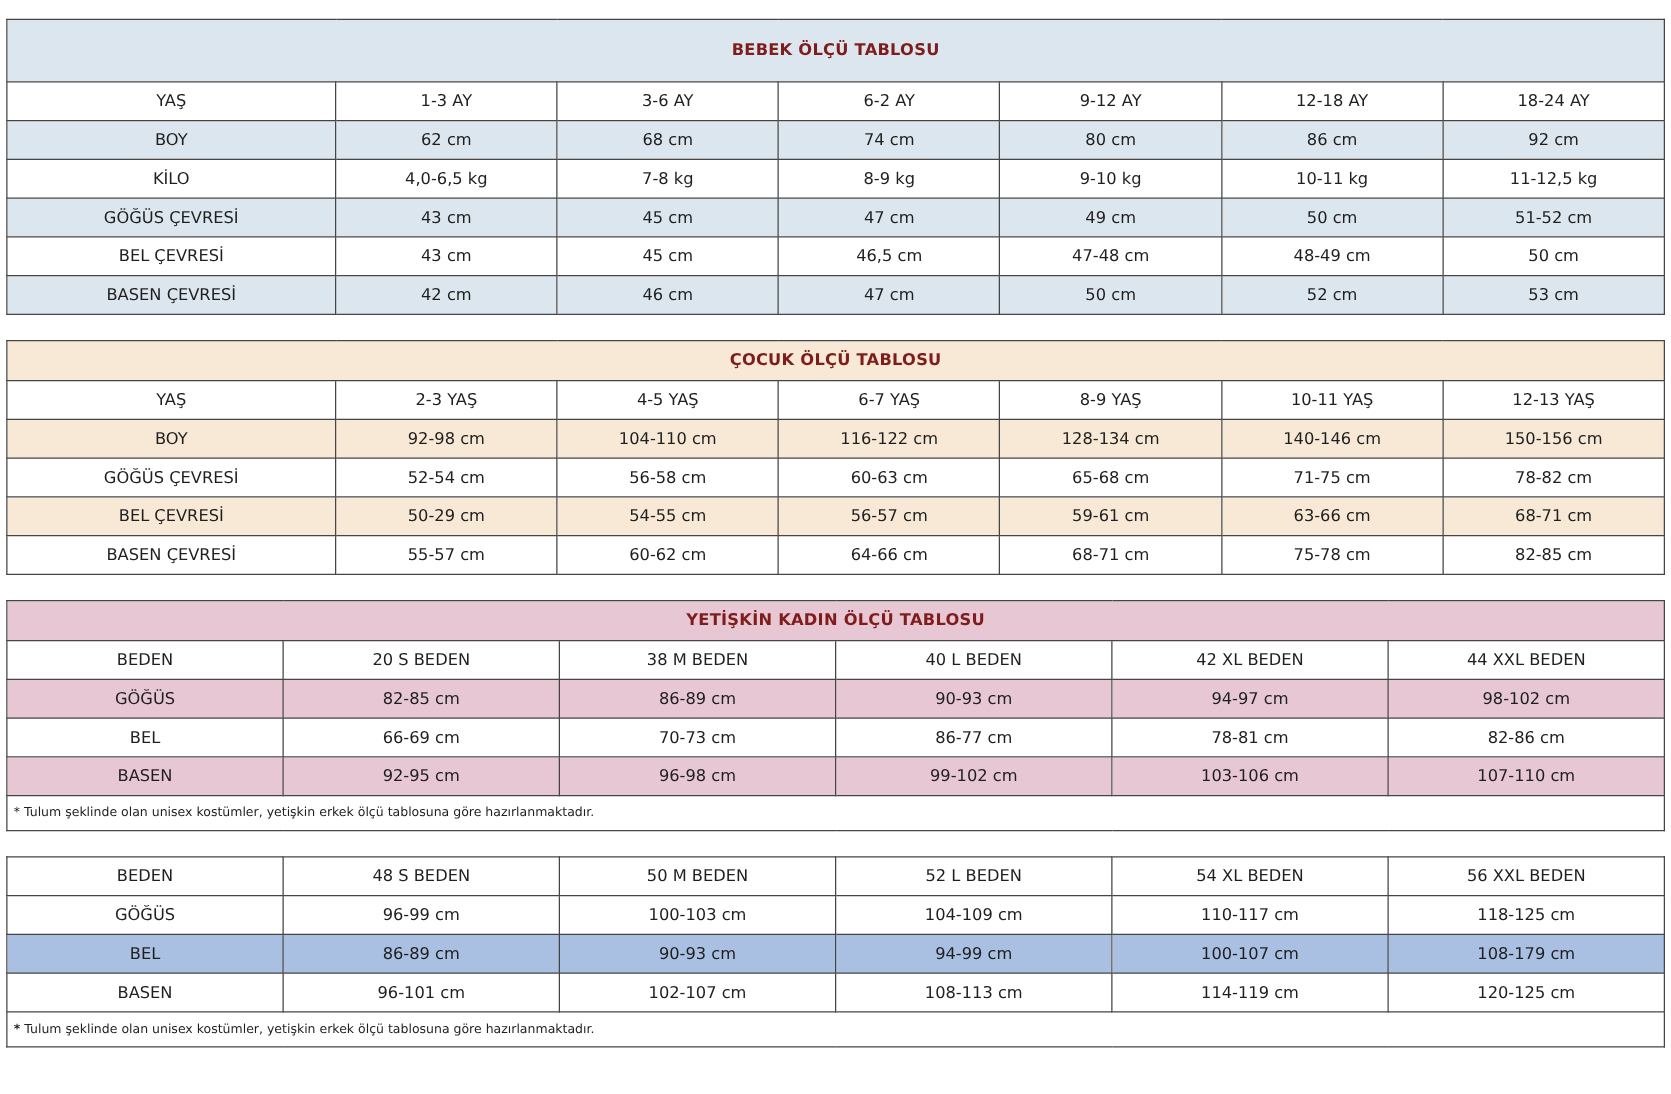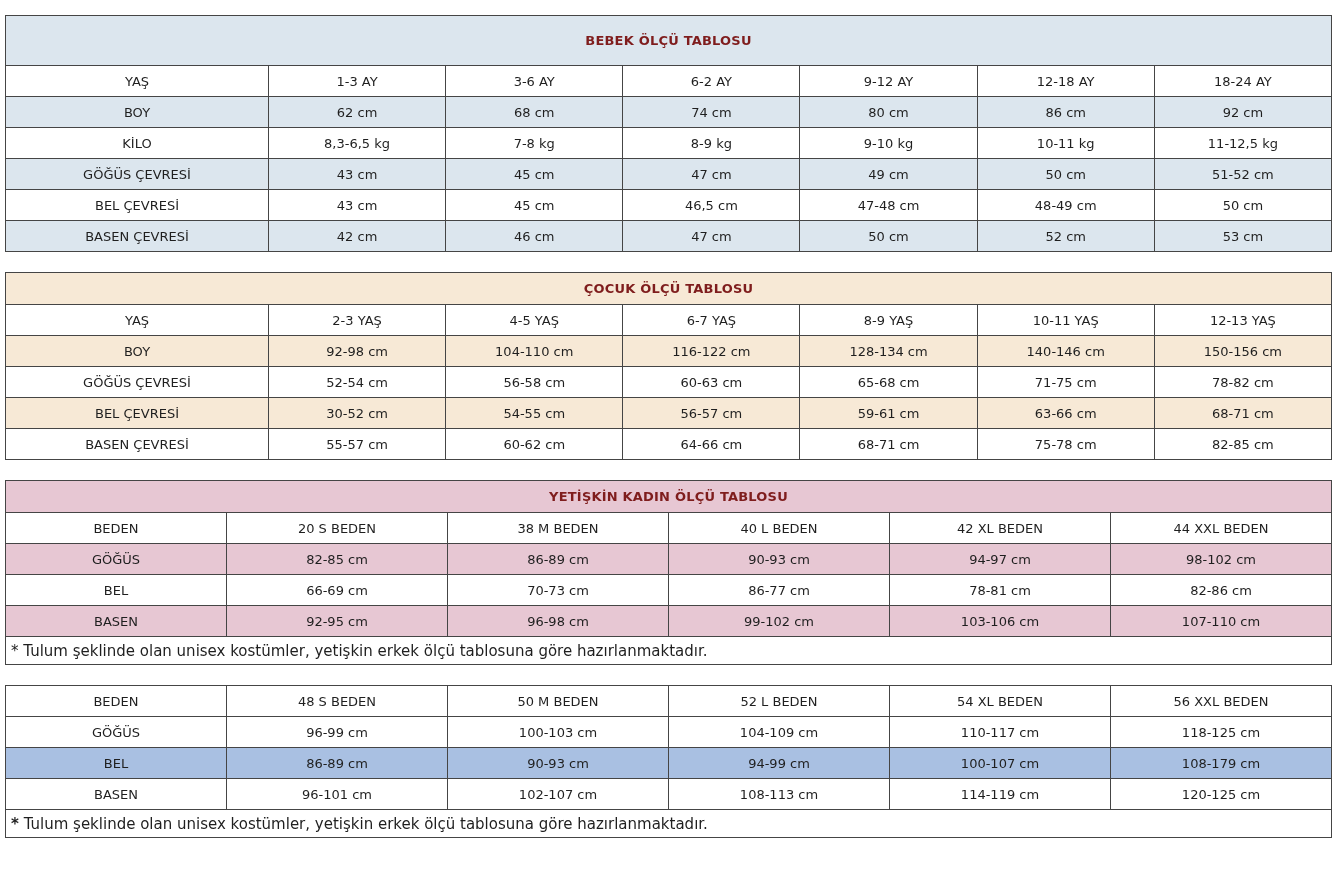--- a/index.html
+++ b/index.html
@@ -43,21 +43,21 @@
   }
   table.size-table.tall-title tr.title-row td { height: 49px; }
   
   table.size-table tr:nth-child(2n+3):not(.footer-row) td {
     background: var(--tint);
     margin-top: 15px;
   }
   table.size-table tr.footer-row td {
     background: #ffffff;
     text-align: left;
-    font-size: 15px;
+    font-size: 10px;
     height: 27px;
     padding-left: 5px;
     white-space: normal;
   }
   .marker-bold { font-weight: bold; }
 </style>
 </head>
 <body>
 
 <div class="page">
@@ -88,21 +88,21 @@
           <td>BOY</td>
           <td>62 cm</td>
           <td>68 cm</td>
           <td>74 cm</td>
           <td>80 cm</td>
           <td>86 cm</td>
           <td>92 cm</td>
         </tr>
         <tr>
           <td>KİLO</td>
-          <td>8,3-6,5 kg</td>
+          <td>4,0-6,5 kg</td>
           <td>7-8 kg</td>
           <td>8-9 kg</td>
           <td>9-10 kg</td>
           <td>10-11 kg</td>
           <td>11-12,5 kg</td>
         </tr>
         <tr>
           <td>GÖĞÜS ÇEVRESİ</td>
           <td>43 cm</td>
           <td>45 cm</td>
@@ -167,21 +167,21 @@
           <td>GÖĞÜS ÇEVRESİ</td>
           <td>52-54 cm</td>
           <td>56-58 cm</td>
           <td>60-63 cm</td>
           <td>65-68 cm</td>
           <td>71-75 cm</td>
           <td>78-82 cm</td>
         </tr>
         <tr>
           <td>BEL ÇEVRESİ</td>
-          <td>30-52 cm</td>
+          <td>50-29 cm</td>
           <td>54-55 cm</td>
           <td>56-57 cm</td>
           <td>59-61 cm</td>
           <td>63-66 cm</td>
           <td>68-71 cm</td>
         </tr>
         <tr>
           <td>BASEN ÇEVRESİ</td>
           <td>55-57 cm</td>
           <td>60-62 cm</td>

